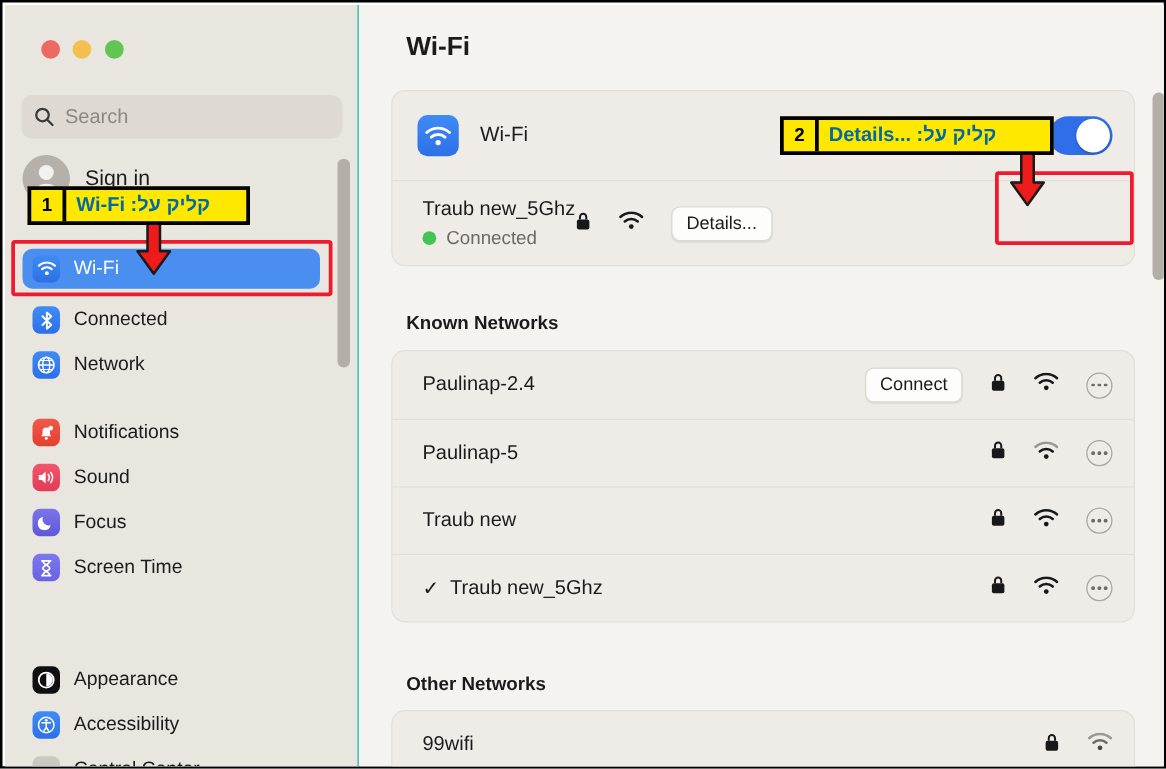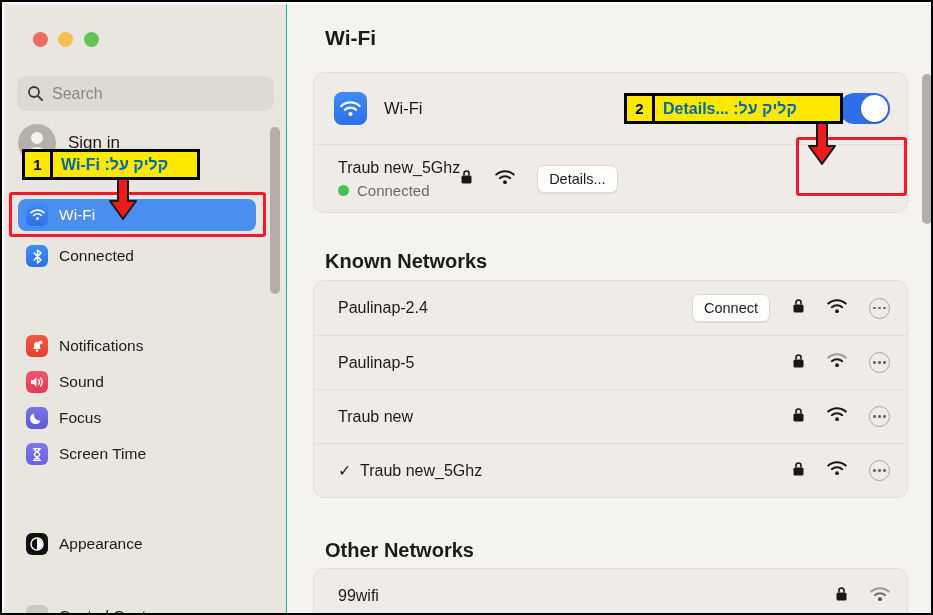--- a/index.html
+++ b/index.html
@@ -185,21 +185,21 @@
   .more-circle {
     width: 21px; height: 21px; border-radius: 50%;
     border: 1.4px solid #a9a5a0;
     display: flex; align-items: center; justify-content: center;
     gap: 2.4px;
   }
   .more-circle i { width: 2.6px; height: 2.6px; border-radius: 50%; background: #6e6b66; display:block; }
 
   .section-head {
     position: absolute; left: 37px;
-    font-size: 20px; font-weight: bold; color: #1b1b1b;
+    font-size: 15px; font-weight: bold; color: #1b1b1b;
   }
   #head-known { top: 246px; }
   #head-other { top: 535px; }
 
   .check {
     position: absolute; left: 24px;
     font-size: 16px; color: #1b1b1b;
   }
   .row.has-check .name { margin-left: 22px; }
 
@@ -296,20 +296,32 @@
 
     <div class="side-item" style="top:236px">
       <span class="ic blue">
         <svg width="11" height="15" viewBox="0 0 11 15">
               <path d="M2 4l7 7-3.5 3V1L9 4 2 11" stroke="#fff" stroke-width="1.5" fill="none" stroke-linejoin="round" stroke-linecap="round"></path>
             </svg>
       </span>
       <span class="lbl">Connected</span>
     </div>
 
+    <div class="side-item" style="top:272px">
+      <span class="ic blue">
+        <svg width="16" height="16" viewBox="0 0 16 16">
+              <circle cx="8" cy="8" r="6.2" fill="none" stroke="#fff" stroke-width="1.3"></circle>
+              <ellipse cx="8" cy="8" rx="2.8" ry="6.2" fill="none" stroke="#fff" stroke-width="1.1"></ellipse>
+              <line x1="1.8" y1="8" x2="14.2" y2="8" stroke="#fff" stroke-width="1.1"></line>
+              <line x1="3" y1="4.4" x2="13" y2="4.4" stroke="#fff" stroke-width=".9"></line>
+              <line x1="3" y1="11.6" x2="13" y2="11.6" stroke="#fff" stroke-width=".9"></line>
+            </svg>
+      </span>
+      <span class="lbl">Network</span>
+    </div>
 
     <div class="side-item" style="top:326px">
       <span class="ic red">
         <svg width="14" height="14" viewBox="0 0 14 14">
               <path d="M3 10h8l-1-1.6V6a3 3 0 0 0-6 0v2.4z" fill="#fff"></path>
               <circle cx="7" cy="11.6" r="1.2" fill="#fff"></circle>
               <circle cx="10.6" cy="3.4" r="1.9" fill="#fff"></circle>
             </svg>
       </span>
       <span class="lbl">Notifications</span>
@@ -348,20 +360,30 @@
     <div class="side-item" style="top:524px">
       <span class="ic black">
         <svg width="16" height="16" viewBox="0 0 16 16">
               <circle cx="8" cy="8" r="6" fill="none" stroke="#fff" stroke-width="1.4"></circle>
               <path d="M8 2.8a5.2 5.2 0 0 1 0 10.4z" fill="#fff"></path>
             </svg>
       </span>
       <span class="lbl">Appearance</span>
     </div>
 
+    <div class="side-item" style="top:560px">
+      <span class="ic blue">
+        <svg width="16" height="16" viewBox="0 0 16 16">
+              <circle cx="8" cy="8" r="6.2" fill="none" stroke="#fff" stroke-width="1.2"></circle>
+              <circle cx="8" cy="4.2" r="1.1" fill="#fff"></circle>
+              <path d="M4.6 6.2h6.8M8 6.6v3.2M8 9.8l-1.8 2.8M8 9.8l1.8 2.8" stroke="#fff" stroke-width="1.2" fill="none" stroke-linecap="round"></path>
+            </svg>
+      </span>
+      <span class="lbl">Accessibility</span>
+    </div>
 
     <div class="side-item" style="top:596px">
       <span class="ic lightgrey">
         <svg width="17" height="11" viewBox="0 0 17 11">
               <rect x="1" y="2" width="15" height="7" rx="3.5" fill="#fff"></rect>
               <circle cx="4.8" cy="5.5" r="2.2" fill="#8f8c87"></circle>
             </svg>
       </span>
       <span class="lbl">Control Center</span>
     </div>

